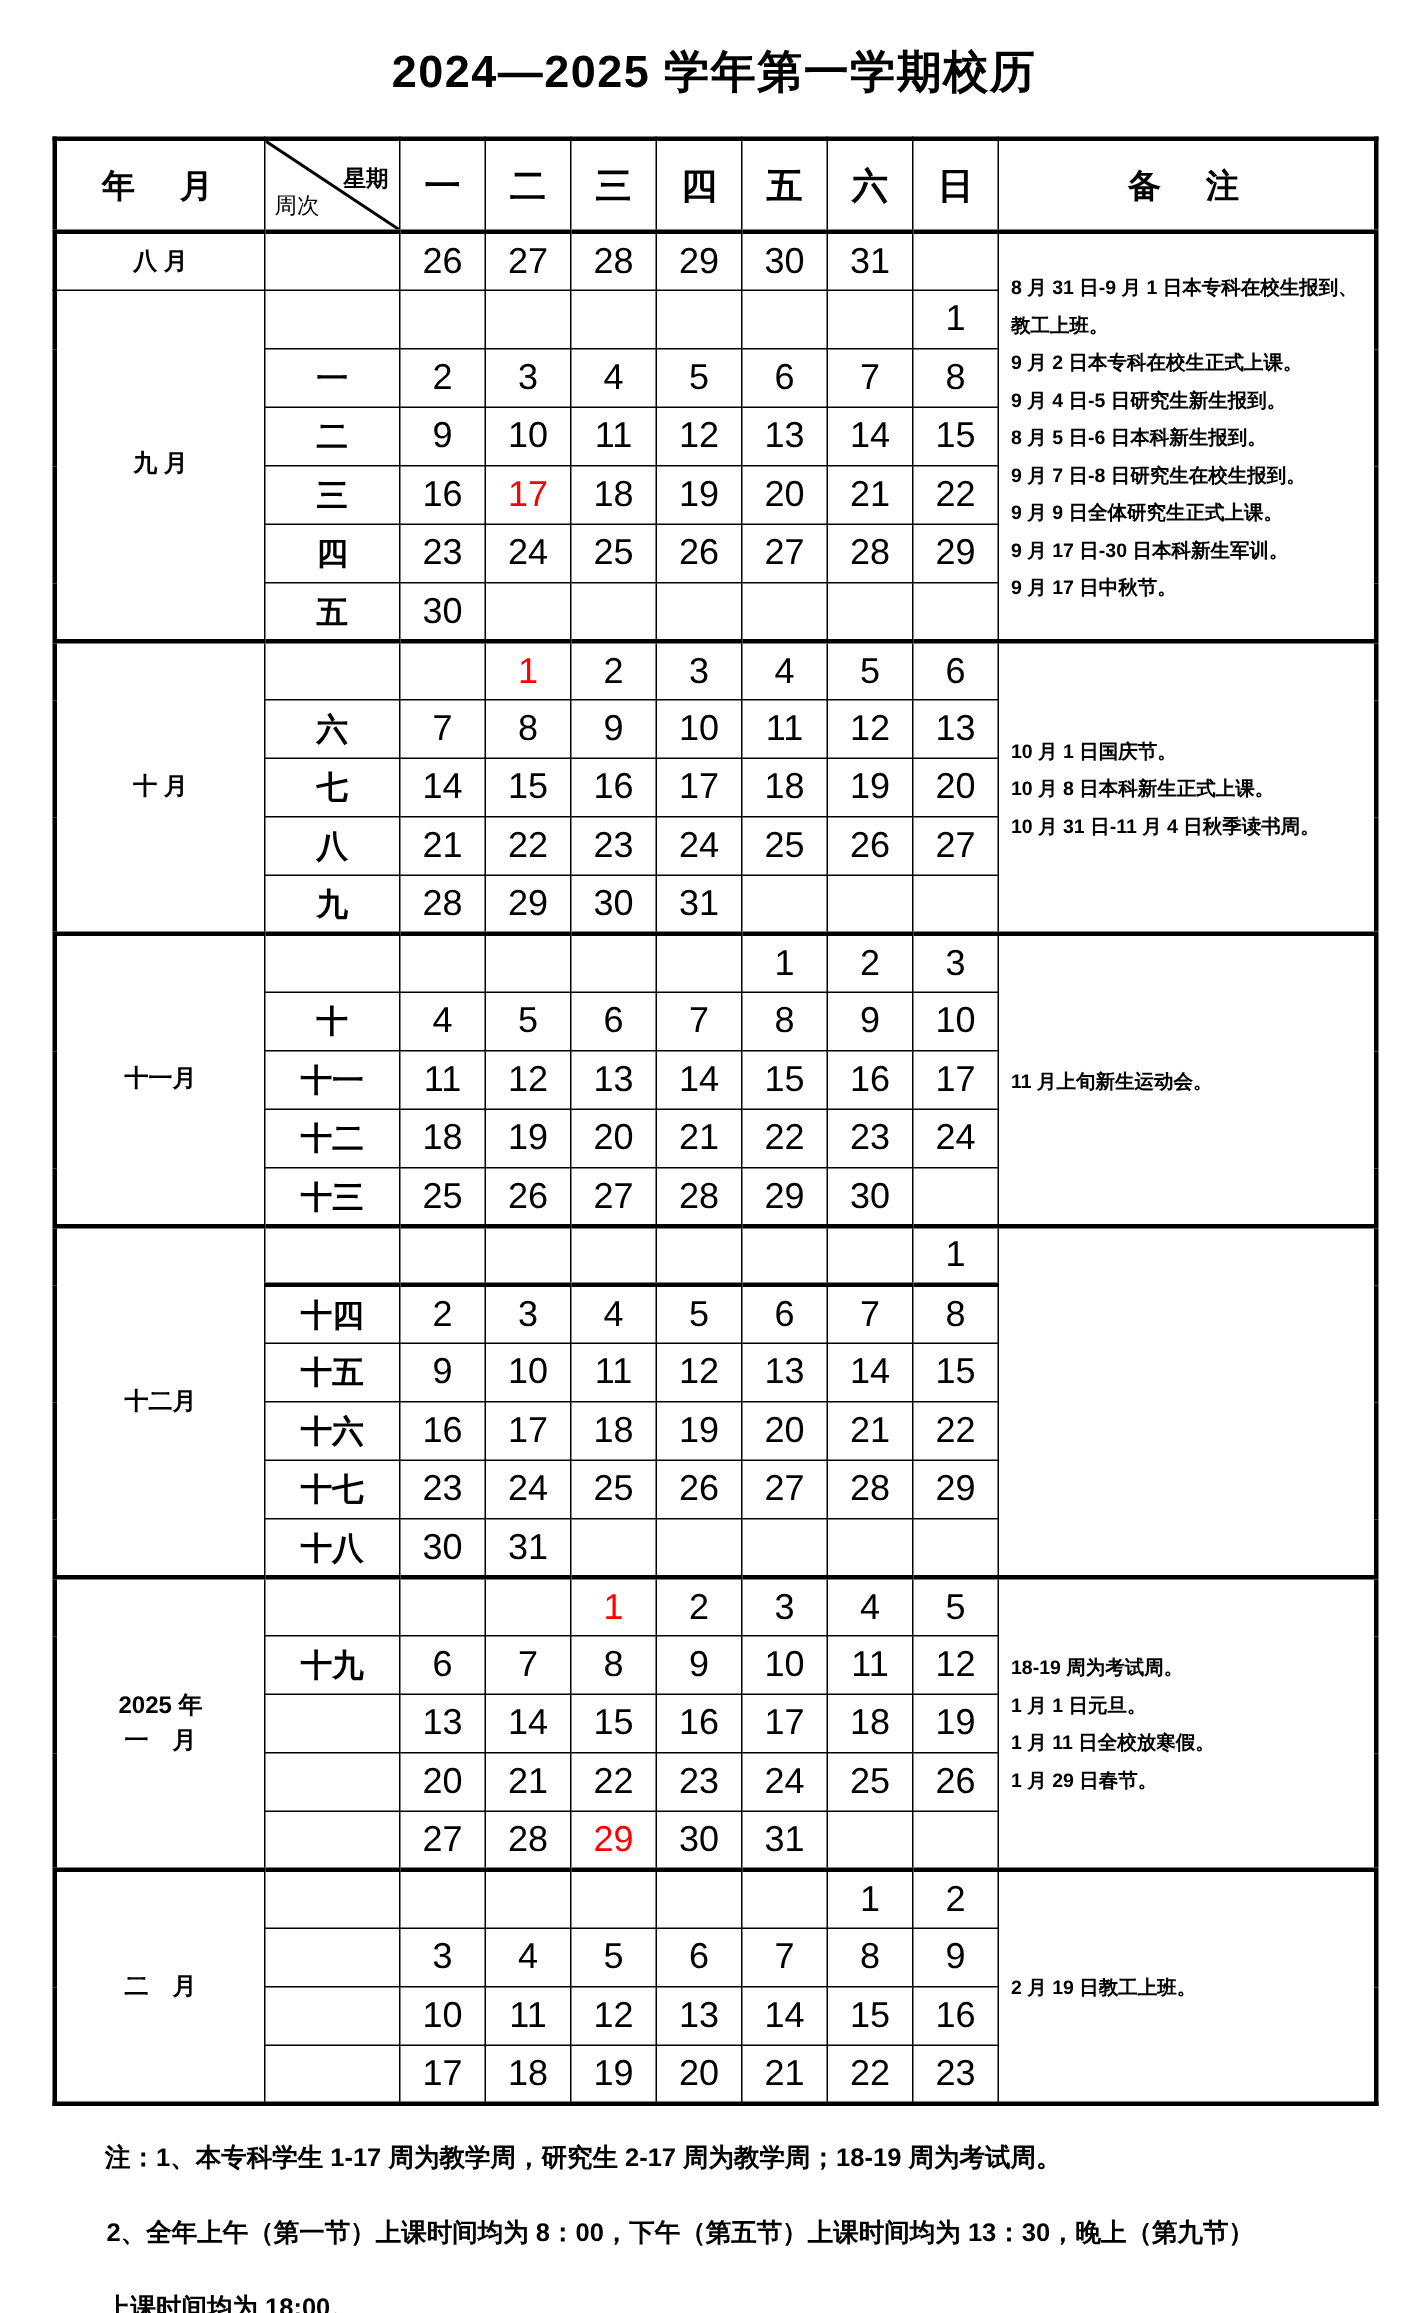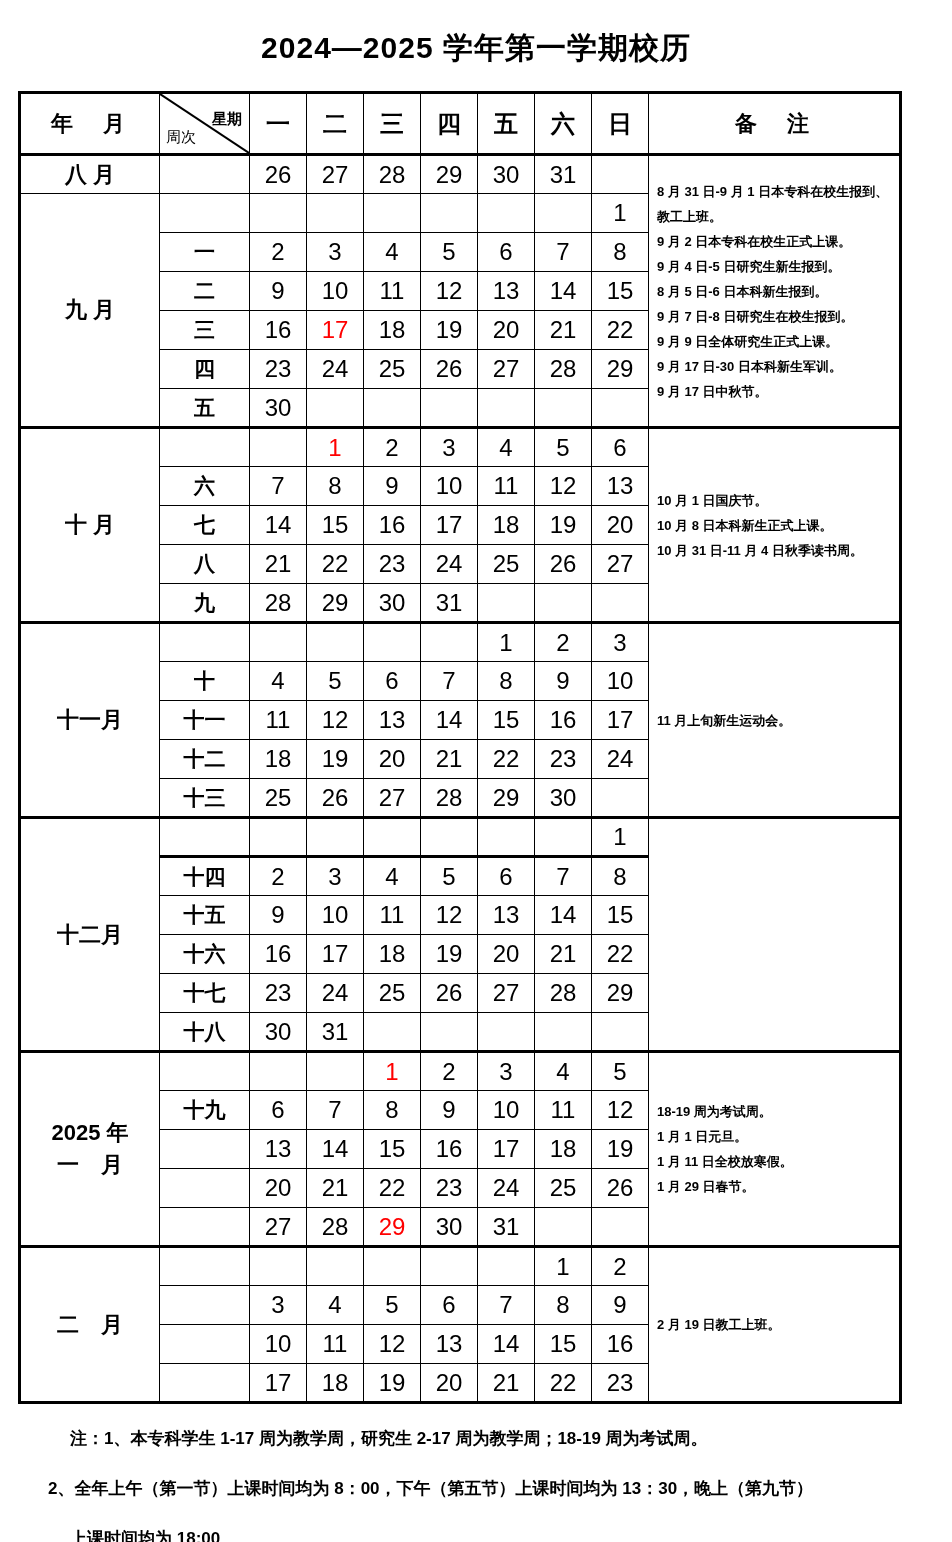--- a/index.html
+++ b/index.html
@@ -7,44 +7,44 @@
     width:952px; height:1542px; background:#ffffff;
     font-family:"Liberation Sans","DejaVu Sans",sans-serif;
     color:#000;
   }
   .page-title {
     text-align:center; font-size:30px; font-weight:bold;
     letter-spacing:1px; padding-top:28px; margin:0 0 22px 0;
   }
   table.calendar {
     border-collapse:collapse; table-layout:fixed;
-    margin-left:18px; width:882px;
+    margin-left:35px; width:882px;
     border:3px solid #000;
   }
   td { border:1px solid #000; text-align:center; vertical-align:middle; padding:0; overflow:hidden; }
   thead tr { height:62px; }
   thead td { border-bottom:3px solid #000; font-weight:bold; }
   tr.grid-row { height:39px; }
   tr.section-start td { border-top:3px solid #000; }
   td.thick-bottom { border-bottom:3px solid #000; }
   .month-hdr, .remark-hdr { font-size:22px; letter-spacing:4px; }
   .wd-hdr { font-size:24px; }
   .diagonal-cell { position:relative; }
   .diagonal-cell svg { position:absolute; left:0; top:0; width:100%; height:100%; }
   .diag-top { position:absolute; top:16px; right:7px; font-size:15px; font-weight:bold; }
   .diag-bottom { position:absolute; bottom:6px; left:6px; font-size:15px; font-weight:normal; }
-  .month-cell { font-weight:bold; font-size:22px; line-height:1.45; }
+  .month-cell { font-weight:bold; font-size:16px; line-height:1.45; }
   .week-cell { font-weight:bold; font-size:21px; }
   .day-cell { font-size:24px; font-weight:normal; }
   .remark-cell { text-align:left; font-weight:bold; font-size:13px; padding:4px 4px 4px 8px; }
   .remark-cell div { white-space:nowrap; line-height:25px; }
   .notes { margin:16px 0 0 0; font-weight:bold; font-size:17px; }
   .notes div { line-height:31px; white-space:nowrap;margin-top:19px; }
   .note-a { padding-left:70px; }
-  .note-b { padding-left:48px; }
+  .note-b { padding-left:71px; }
 </style>
 </head>
 <body>
 
 <h1 class="page-title">2024—2025 学年第一学期校历</h1>
 
 <table class="calendar">
   <colgroup>
     <col style="width:140px">
       <col style="width:90px">

